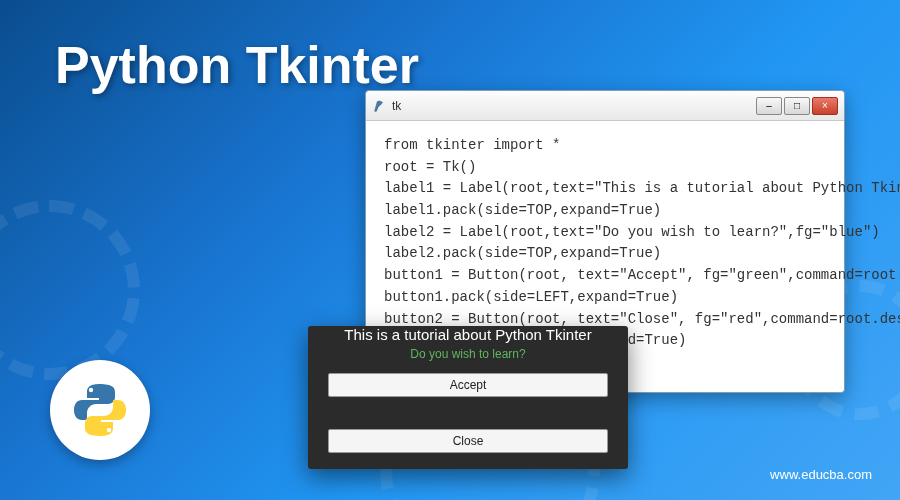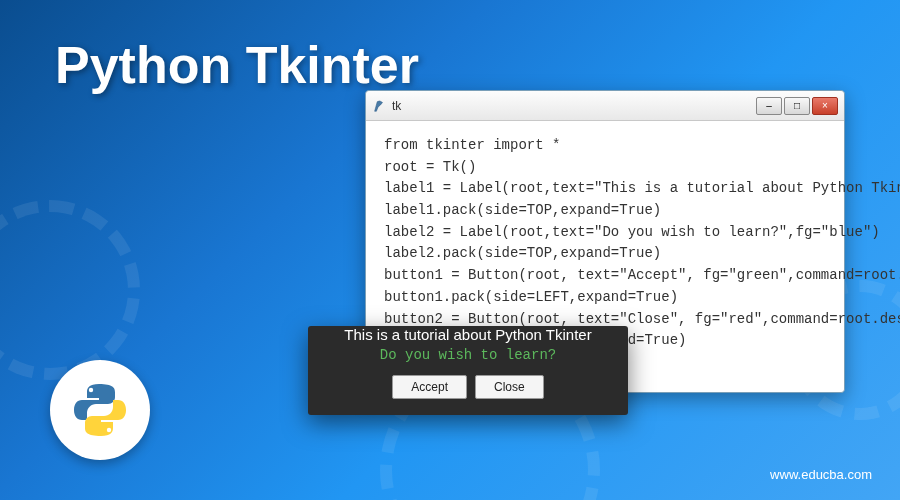--- a/index.html
+++ b/index.html
@@ -57,22 +57,22 @@
   border-radius: 0 0 4px 4px;
 }
 
 .dialog {
   position: absolute; left: 280px; top: 326px;
   width: 320px; background: #2b2b2b; color: #fff;
   border-radius: 3px; box-shadow: 0 8px 24px rgba(0,0,0,0.5);
   padding: 0 20px 16px; text-align: center; margin-left: 28px;
 }
 .d-line1 { font-size: 15px; color: #fff; margin-bottom: 4px; }
-.d-line2 { font-size: 14px; color: #5cb85c; margin-bottom: 12px; font-family: Liberation Mono, monospace; }
-.d-buttons { display: flex; justify-content: center; gap: 8px; }
+.d-line2 { font-size: 12px; color: #5cb85c; margin-bottom: 12px; }
+.d-buttons { display: flex; justify-content: center; gap: 32px; flex-direction: column; }
 .d-btn {
   background: #f5f5f5; color: #222; border: 1px solid #999;
   padding: 4px 18px; font-size: 12px; border-radius: 2px;
 }
 
 .site-url {
   position: absolute; right: 28px; bottom: 18px;
   color: #fff; font-size: 13px;
 }
 </style>

